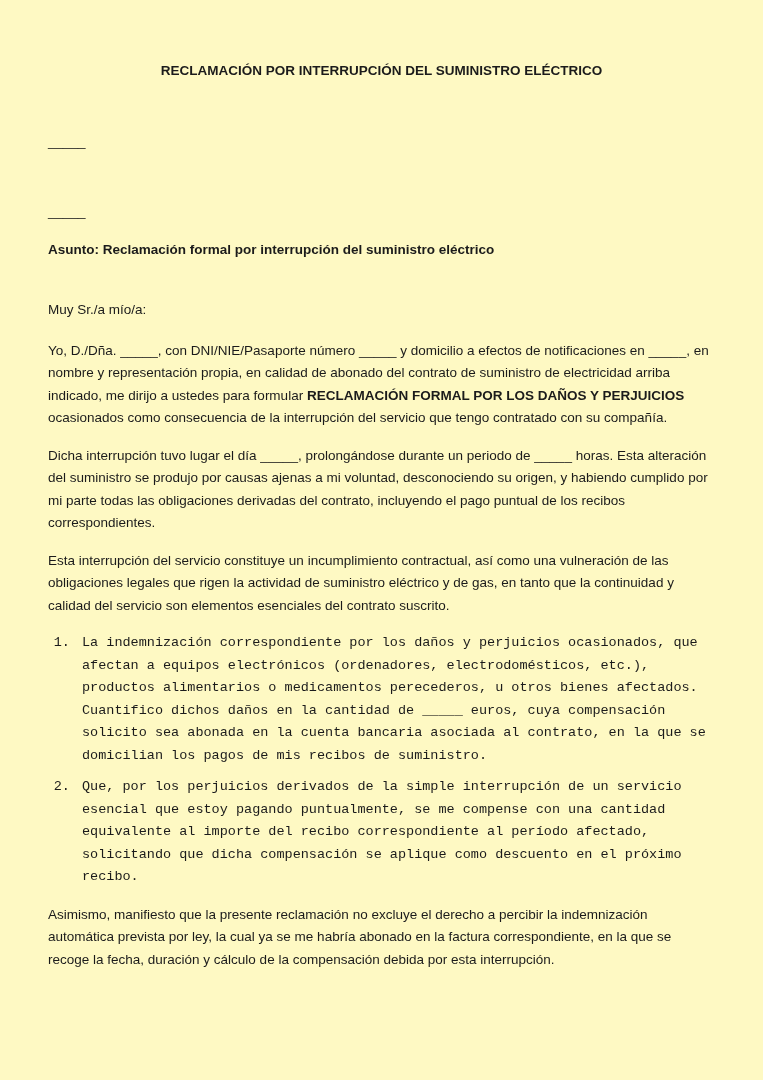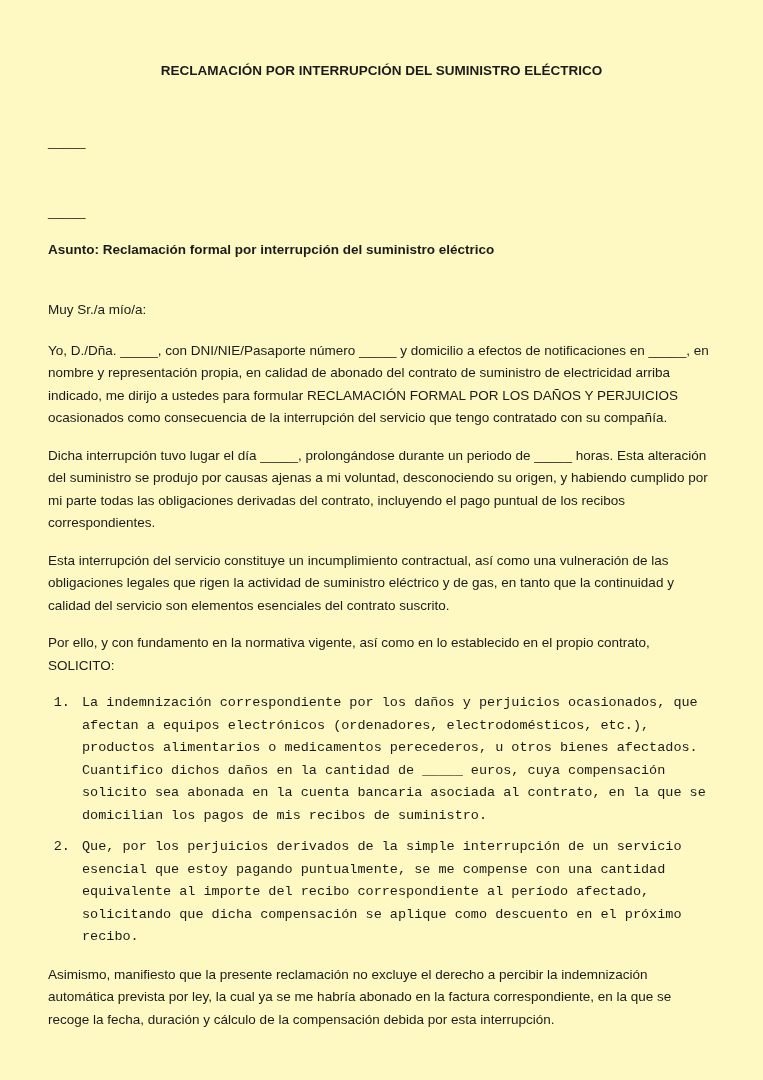--- a/index.html
+++ b/index.html
@@ -27,21 +27,21 @@
     text-align: center;
     margin: 0 0 22px 0;
   }
   .blank-line { margin-bottom: 15px; margin-top: 48px; }
   .contract-line { margin-bottom: 47px; }
   .subject-line {
     font-weight: bold;
     margin-bottom: 38px;
   }
   .salutation { margin-bottom: 18px; }
-  strong { font-weight: normal; }
+  strong { font-weight: bold; }
   ol.requests {
     margin: 0 0 15px 0;
     padding: 0 0 0 30px;
     font-family: Liberation Mono, monospace;
   }
   ol.requests li {
     margin: 0 0 9px 0;
     padding-left: 4px;
   }
 </style>
@@ -60,21 +60,20 @@
   <p class="subject-line">Asunto: Reclamación formal por interrupción del suministro eléctrico</p>
 
   <p class="salutation">Muy Sr./a mío/a:</p>
 
   <p><span>Yo, D./Dña. _____, con DNI/NIE/Pasaporte número _____ y domicilio a efectos de notificaciones en _____, en nombre y representación propia, en calidad de abonado del contrato de suministro de electricidad arriba indicado, me dirijo a ustedes para formular </span><strong>RECLAMACIÓN FORMAL POR LOS DAÑOS Y PERJUICIOS</strong><span> ocasionados como consecuencia de la interrupción del servicio que tengo contratado con su compañía.</span></p>
 
   <p>Dicha interrupción tuvo lugar el día _____, prolongándose durante un periodo de _____ horas. Esta alteración del suministro se produjo por causas ajenas a mi voluntad, desconociendo su origen, y habiendo cumplido por mi parte todas las obligaciones derivadas del contrato, incluyendo el pago puntual de los recibos correspondientes.</p>
 
   <p>Esta interrupción del servicio constituye un incumplimiento contractual, así como una vulneración de las obligaciones legales que rigen la actividad de suministro eléctrico y de gas, en tanto que la continuidad y calidad del servicio son elementos esenciales del contrato suscrito.</p>
 
-  <p><span>Por ello, y con fundamento en la normativa vigente, así como en lo establecido en el propio contrato, </span><strong>SOLICITO</strong><span>:</span></p>
 
   <ol class="requests">
     <li>La indemnización correspondiente por los daños y perjuicios ocasionados, que afectan a equipos electrónicos (ordenadores, electrodomésticos, etc.), productos alimentarios o medicamentos perecederos, u otros bienes afectados. Cuantifico dichos daños en la cantidad de _____ euros, cuya compensación solicito sea abonada en la cuenta bancaria asociada al contrato, en la que se domicilian los pagos de mis recibos de suministro.</li>
     <li>Que, por los perjuicios derivados de la simple interrupción de un servicio esencial que estoy pagando puntualmente, se me compense con una cantidad equivalente al importe del recibo correspondiente al período afectado, solicitando que dicha compensación se aplique como descuento en el próximo recibo.</li>
   </ol>
 
   <p>Asimismo, manifiesto que la presente reclamación no excluye el derecho a percibir la indemnización automática prevista por ley, la cual ya se me habría abonado en la factura correspondiente, en la que se recoge la fecha, duración y cálculo de la compensación debida por esta interrupción.</p>
 
 
 </div>

